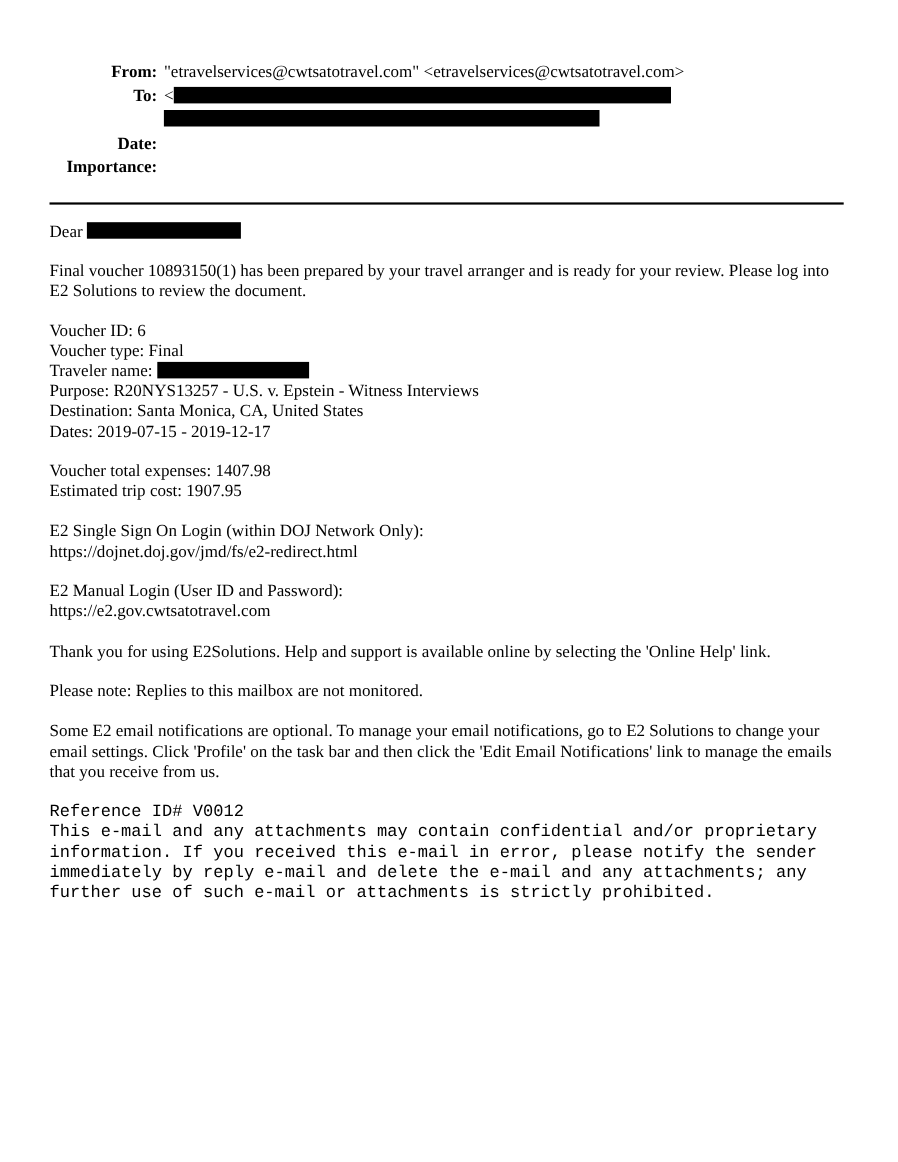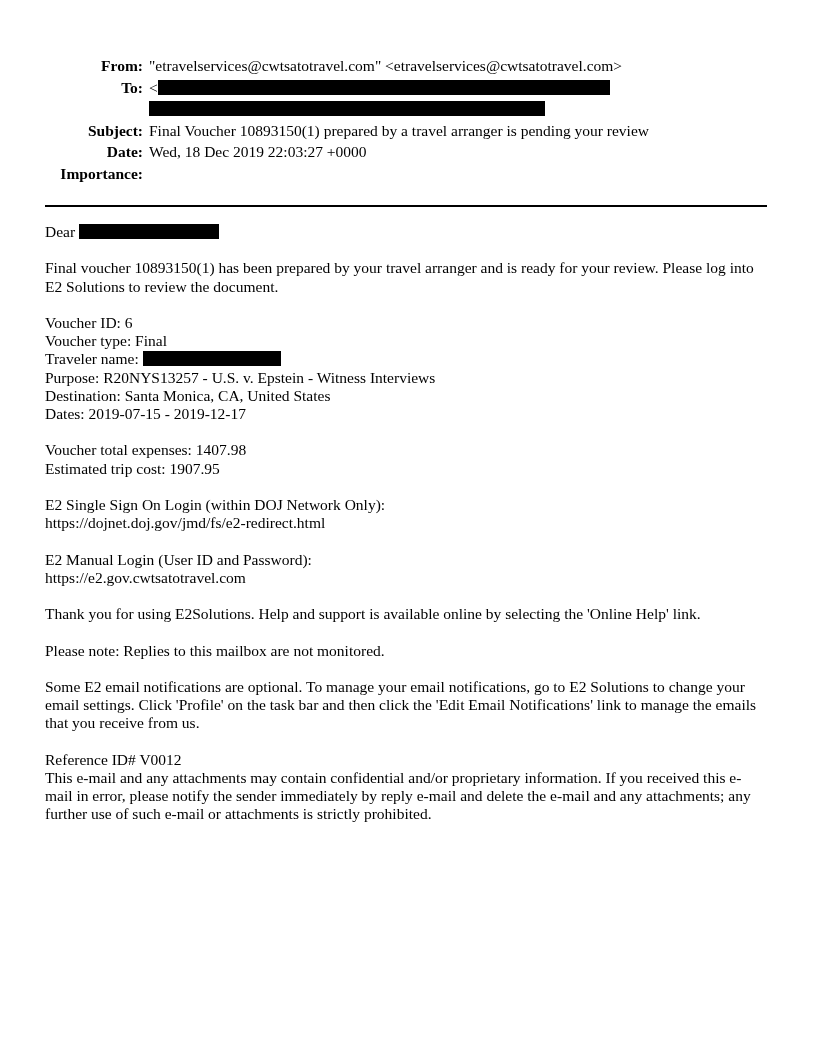--- a/index.html
+++ b/index.html
@@ -53,47 +53,43 @@
   
   .email-body {
     margin-top: 16px;
     line-height: 18.2px;
   }
   .para {
     margin: 0 0 18.2px 0;
   }
   .para:last-child {
     margin-bottom: 0;
+    font-family: Liberation Mono, monospace;
   }
 </style>
 </head>
 <body>
 
 <div class="page">
 
   <div class="email-headers">
 
     <div class="header-row">
       <span class="header-label">From:</span>
       <span class="header-value">"etravelservices@cwtsatotravel.com" &lt;etravelservices@cwtsatotravel.com&gt;</span>
     </div>
 
     <div class="header-row">
       <span class="header-label">To:</span>
       <span class="header-value"><span>&lt;</span><span class="redaction" style="width:452px"></span><br><span class="redaction" style="width:396px"></span></span>
     </div>
 
-    <div class="header-row">
-      <span class="header-label">Subject:</span>
-      <span class="header-value">Final Voucher 10893150(1) prepared by a travel arranger is pending your review</span>
-    </div>
 
     <div class="header-row">
       <span class="header-label">Date:</span>
-      <span class="header-value">Wed, 18 Dec 2019 22:03:27 +0000</span>
     </div>
 
     <div class="header-row">
       <span class="header-label">Importance:</span>
     </div>
 
   </div>
 
   <hr class="separator">
 

